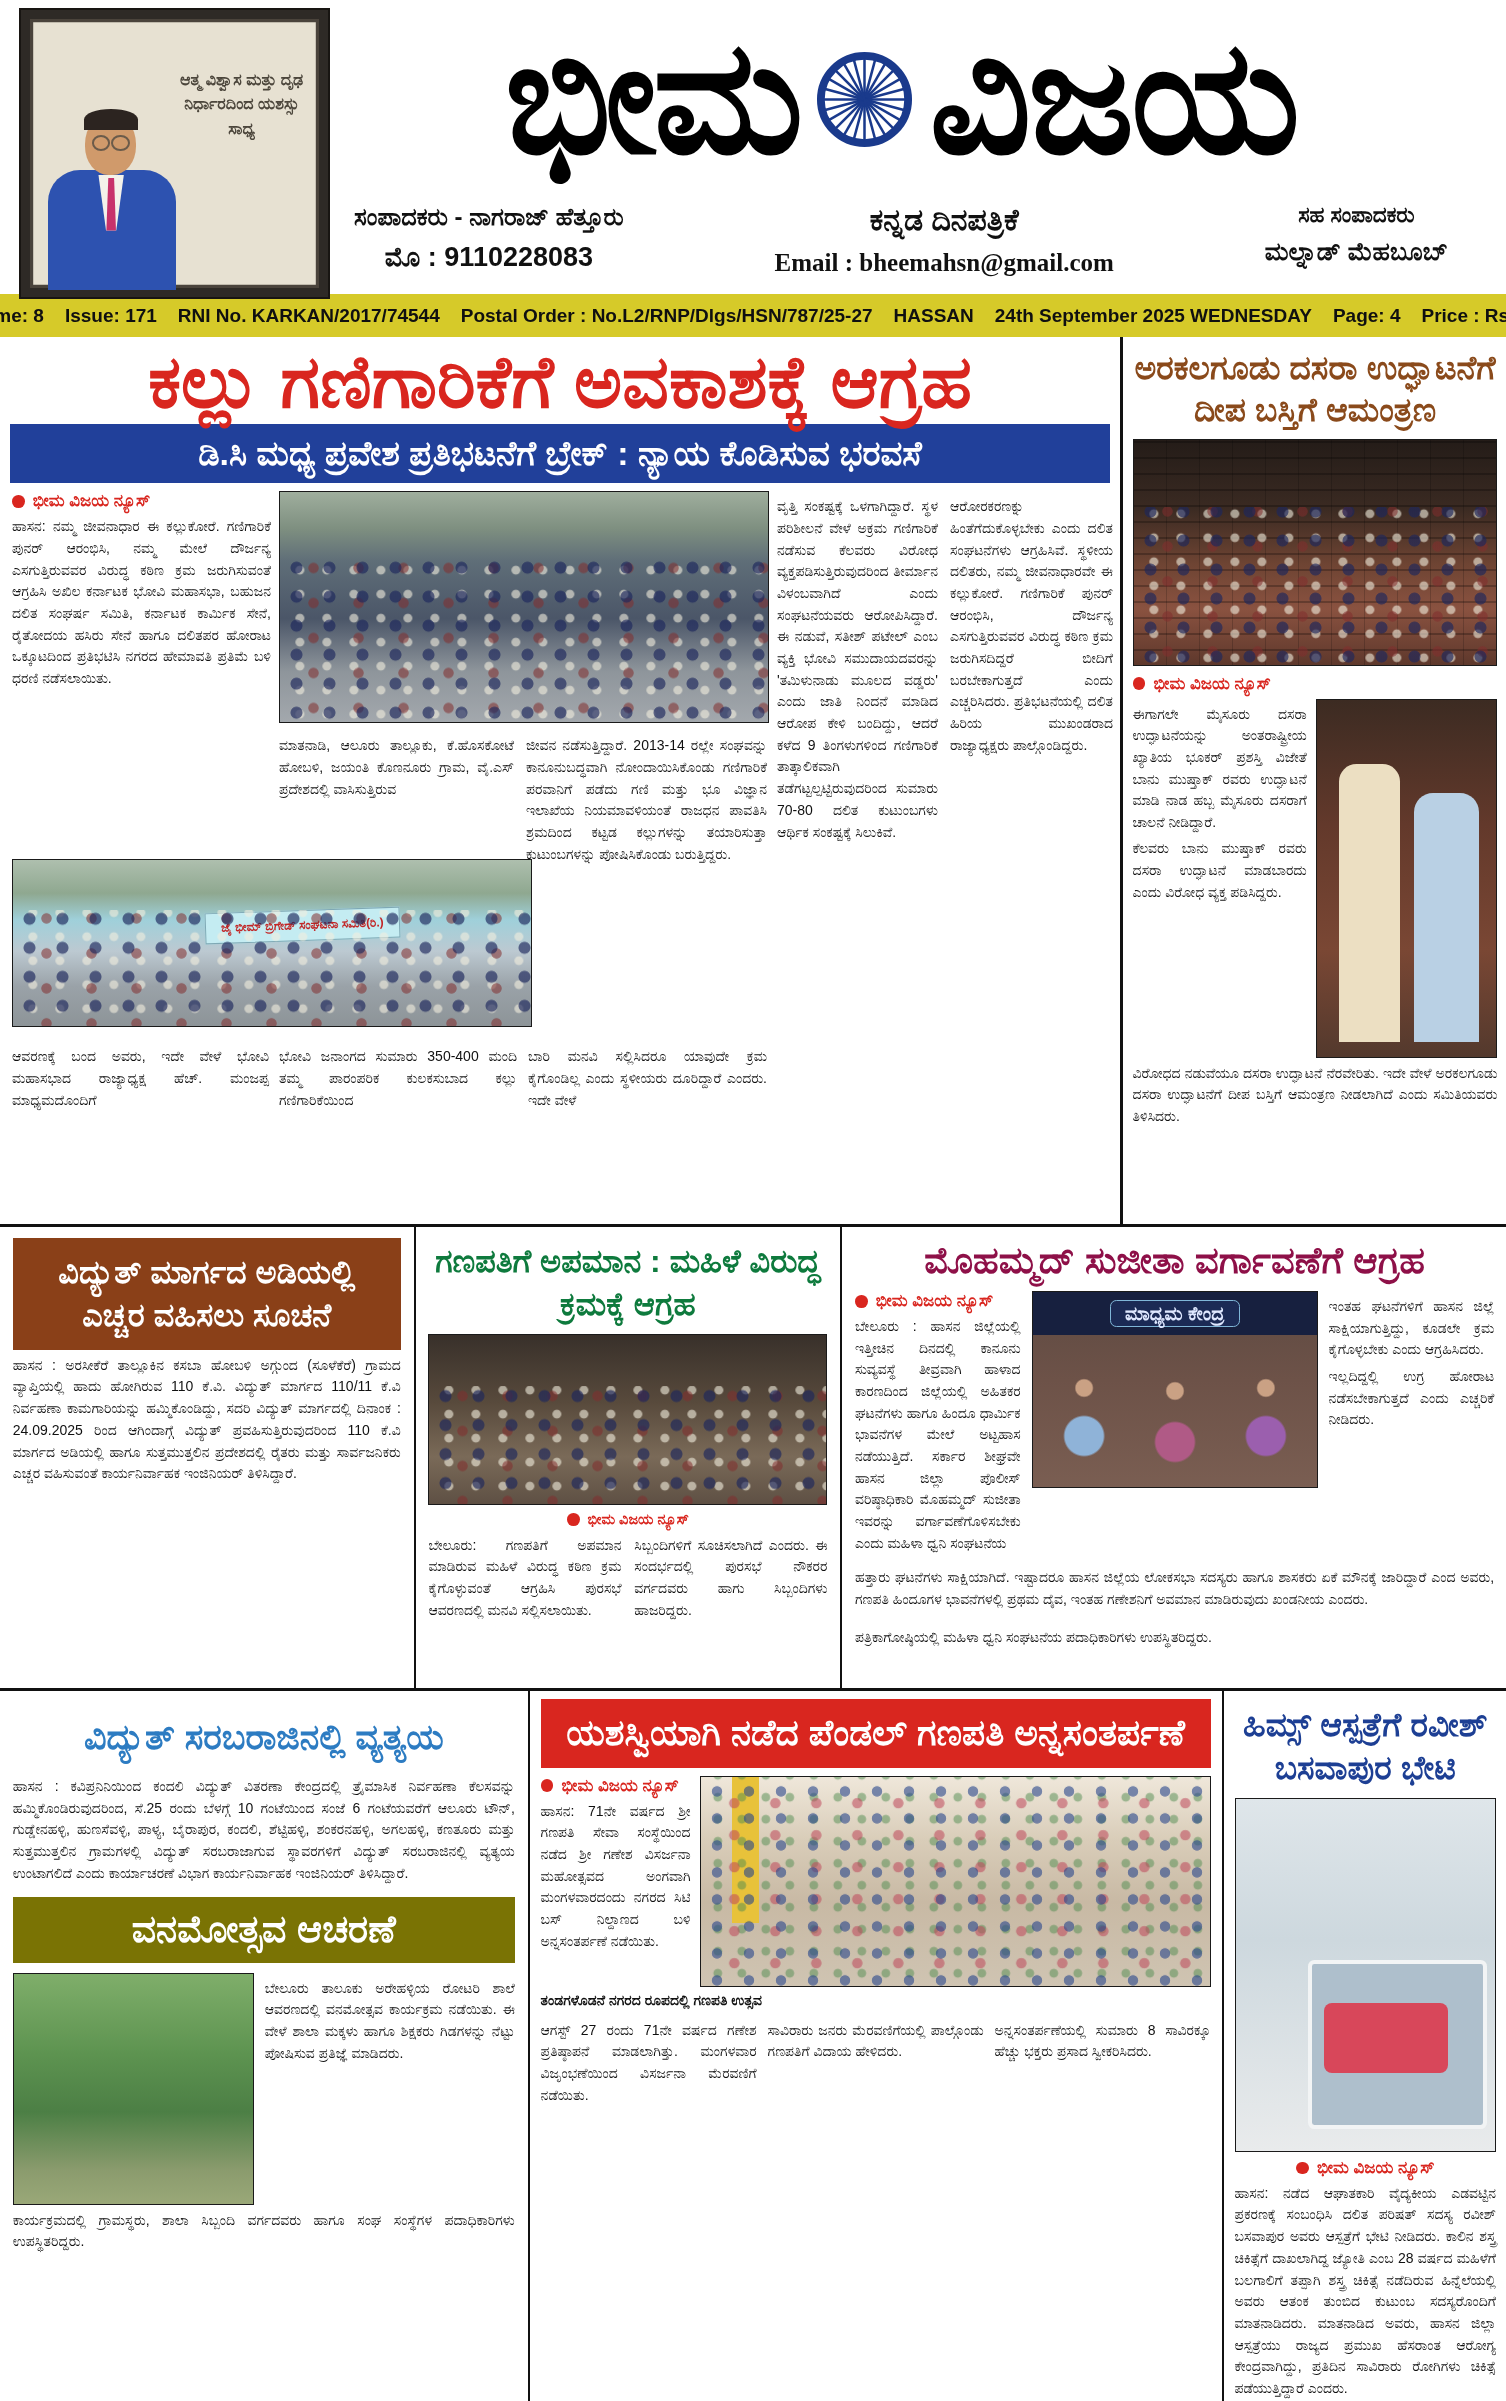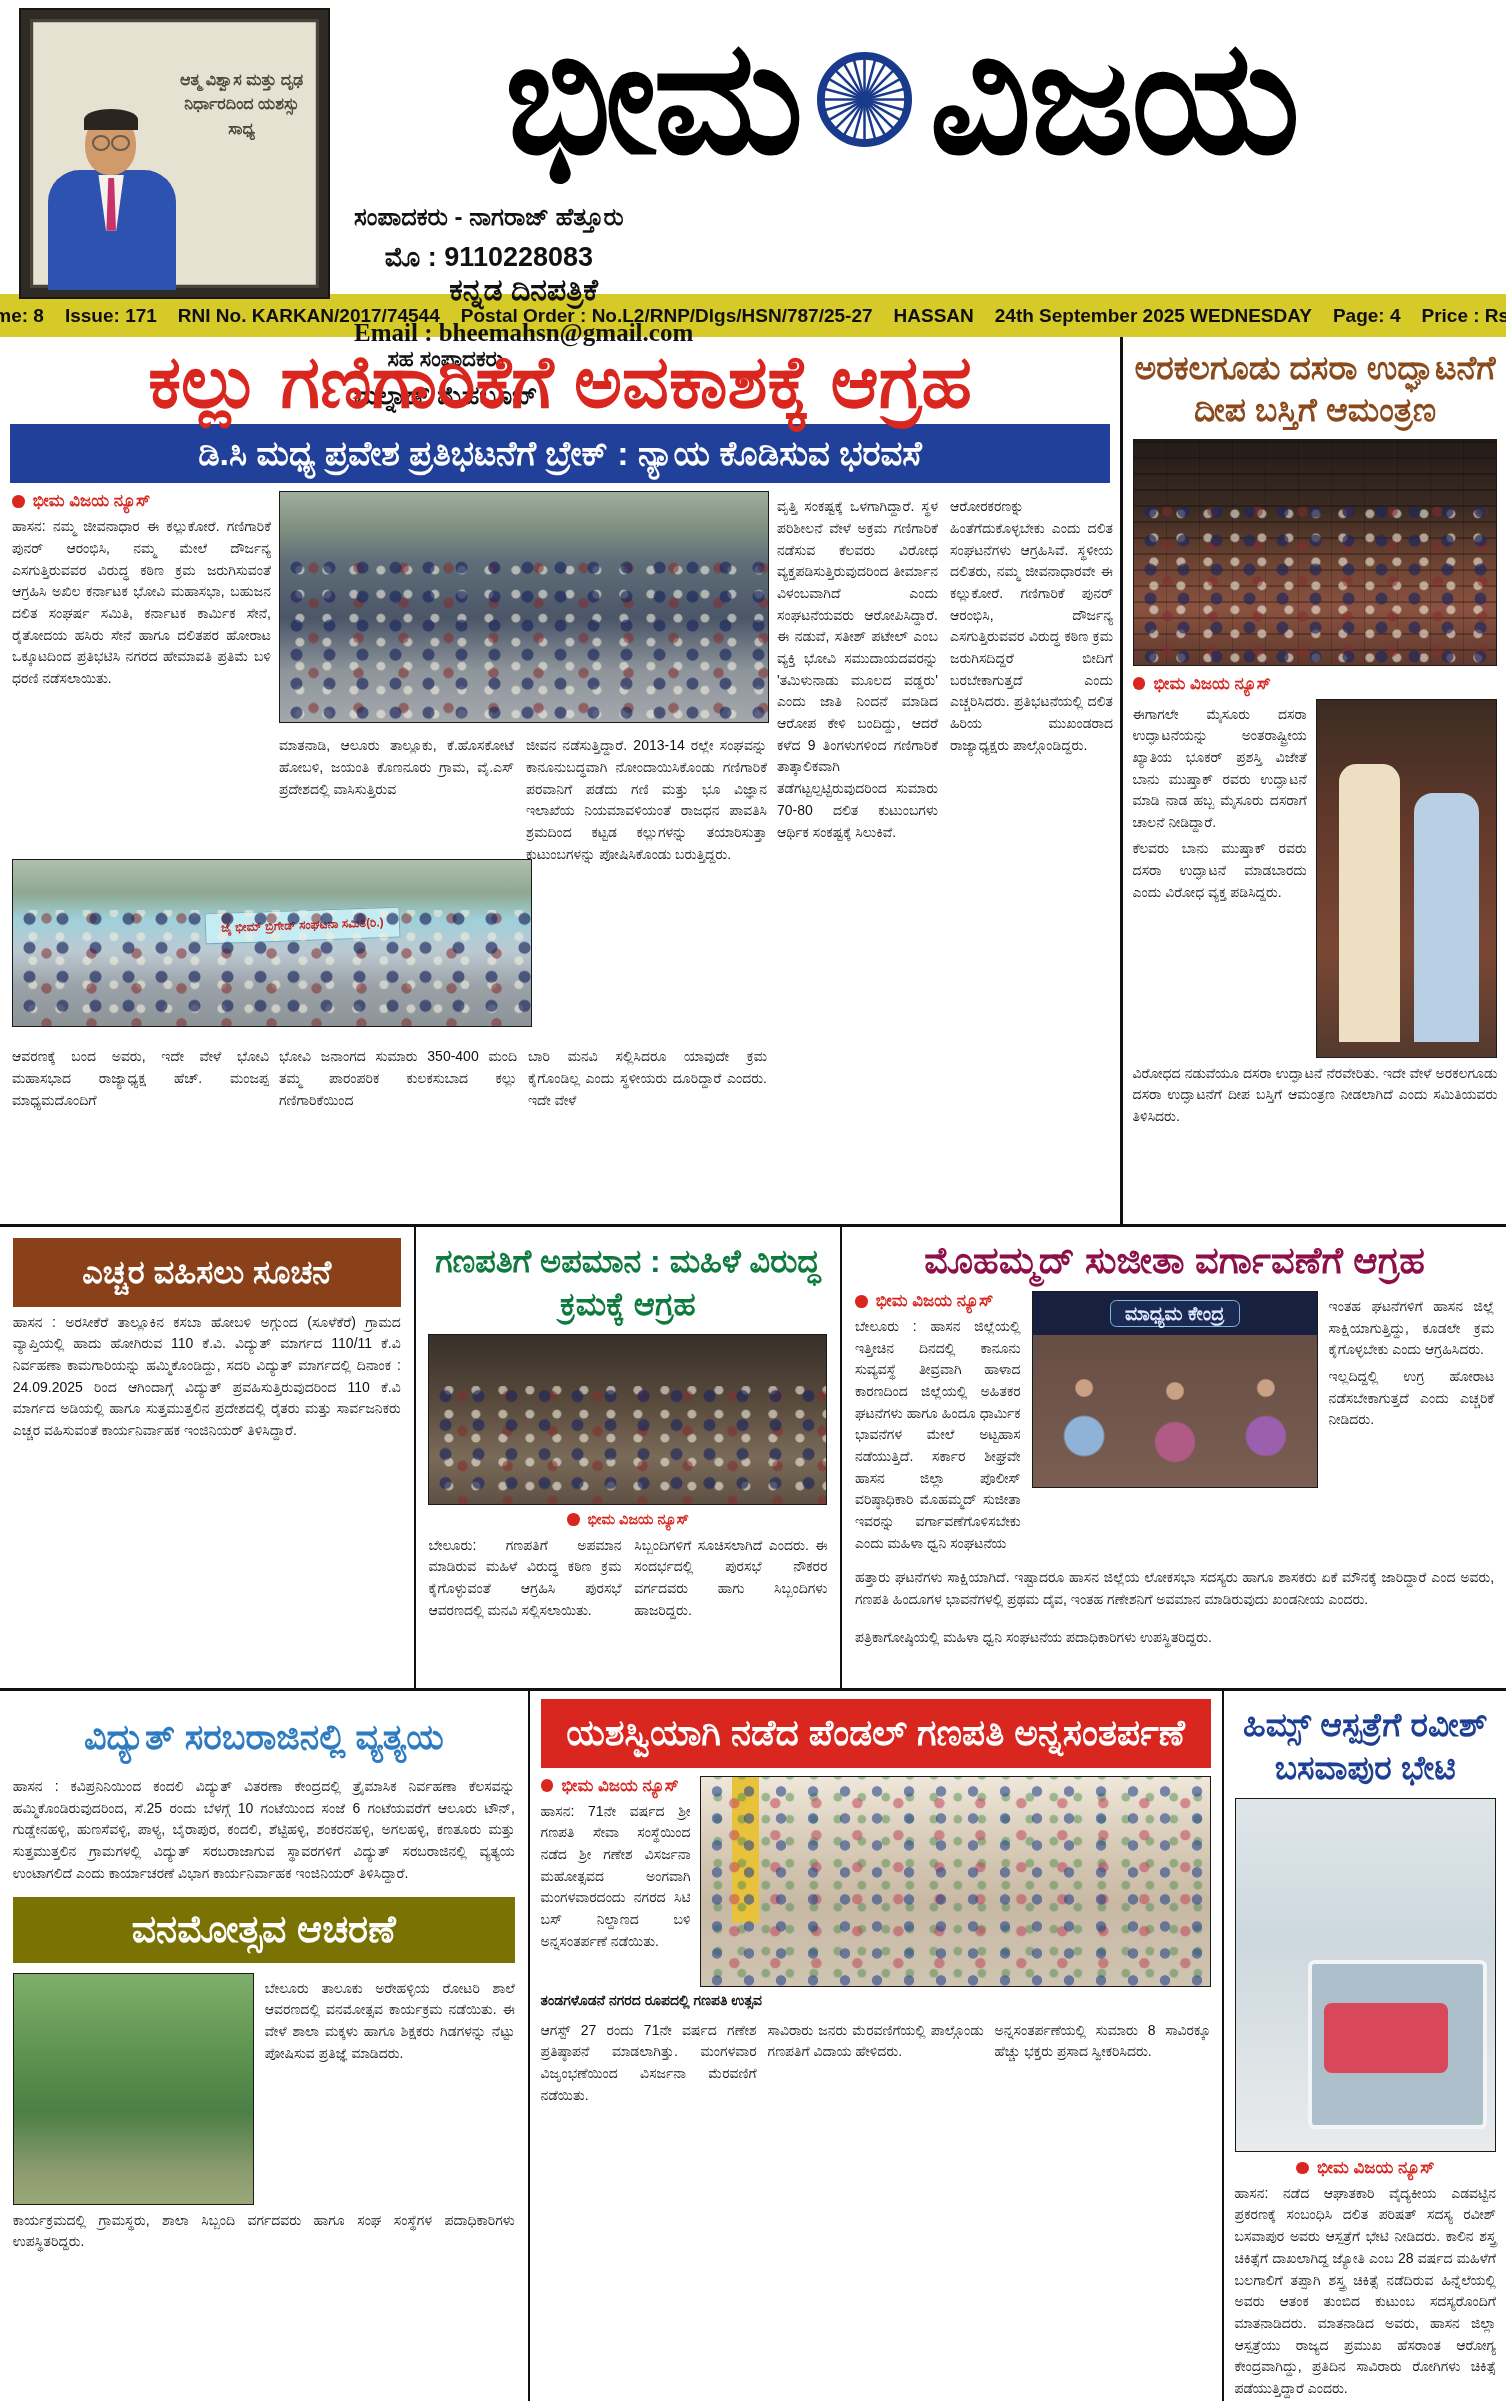--- a/index.html
+++ b/index.html
@@ -26,21 +26,21 @@
   .p-shirt{position:absolute;left:54px;top:62px;width:25.5px;height:56px;background:#f4f2ea;
           clip-path:polygon(0 0,100% 0,70% 100%,30% 100%);}
   .p-tie{position:absolute;left:62px;top:65px;width:9.6px;height:53px;background:#c8326b;
           clip-path:polygon(20% 0,80% 0,100% 100%,0 100%);}
 
   .mast{position:absolute;left:317px;top:0;right:22px;height:293px;}
   .mast-title-row{display:flex;align-items:center;justify-content:center;gap:16px;height:198px;}
   .mast-title{font-size:158px;font-weight:800;letter-spacing:-3.2px;color:#000;line-height:1;
               font-family:"Liberation Serif", serif;}
   .chakra{width:97px;height:97px;flex:0 0 auto;}
-  .mast-info-row{display:flex;justify-content:space-between;align-items:flex-start;padding:4.8px 37px 0 37px;flex-direction:column;}
+  .mast-info-row{display:flex;justify-content:space-between;align-items:flex-start;padding:4.8px 37px 0 37px;}
   .mi-col{text-align:center;}
   .mi-editor{font-size:24px;font-weight:800;color:#111;}
   .mi-mob{font-size:27px;font-weight:800;margin-top:11px;}
   .mi-daily{font-size:30px;font-weight:800;}
   .mi-email{font-size:25px;font-weight:800;margin-top:11px;font-family:"Liberation Serif", serif;}
   .mi-co1{font-size:21.5px;font-weight:800;}
   .mi-co2{font-size:25px;font-weight:800;margin-top:9.6px;}
 
   
   .infobar{height:43px;background:#d6ca29;display:flex;align-items:center;justify-content:center;
@@ -297,20 +297,21 @@
         </div>
         <div class="photo ph-dasara2"></div>
       </div>
       <p class="bt">ವಿರೋಧದ ನಡುವೆಯೂ ದಸರಾ ಉದ್ಘಾಟನೆ ನೆರವೇರಿತು. ಇದೇ ವೇಳೆ ಅರಕಲಗೂಡು ದಸರಾ ಉದ್ಘಾಟನೆಗೆ ದೀಪ ಬಸ್ತಿಗೆ ಆಮಂತ್ರಣ ನೀಡಲಾಗಿದೆ ಎಂದು ಸಮಿತಿಯವರು ತಿಳಿಸಿದರು.</p>
     </div>
   </div>
 
   <div class="mid-wrap">
     <div class="mid1">
       <div class="brown-box">
+        <div>ವಿದ್ಯುತ್ ಮಾರ್ಗದ ಅಡಿಯಲ್ಲಿ</div>
         <div>ಎಚ್ಚರ ವಹಿಸಲು ಸೂಚನೆ</div>
       </div>
       <p class="bt">ಹಾಸನ : ಅರಸೀಕೆರೆ ತಾಲ್ಲೂಕಿನ ಕಸಬಾ ಹೋಬಳಿ ಅಗ್ಗುಂದ (ಸೂಳೆಕೆರೆ) ಗ್ರಾಮದ ವ್ಯಾಪ್ತಿಯಲ್ಲಿ ಹಾದು ಹೋಗಿರುವ 110 ಕೆ.ವಿ. ವಿದ್ಯುತ್ ಮಾರ್ಗದ 110/11 ಕೆ.ವಿ ನಿರ್ವಹಣಾ ಕಾಮಗಾರಿಯನ್ನು ಹಮ್ಮಿಕೊಂಡಿದ್ದು, ಸದರಿ ವಿದ್ಯುತ್ ಮಾರ್ಗದಲ್ಲಿ ದಿನಾಂಕ : 24.09.2025 ರಿಂದ ಆಗಿಂದಾಗ್ಗೆ ವಿದ್ಯುತ್ ಪ್ರವಹಿಸುತ್ತಿರುವುದರಿಂದ 110 ಕೆ.ವಿ ಮಾರ್ಗದ ಅಡಿಯಲ್ಲಿ ಹಾಗೂ ಸುತ್ತಮುತ್ತಲಿನ ಪ್ರದೇಶದಲ್ಲಿ ರೈತರು ಮತ್ತು ಸಾರ್ವಜನಿಕರು ಎಚ್ಚರ ವಹಿಸುವಂತೆ ಕಾರ್ಯನಿರ್ವಾಹಕ ಇಂಜಿನಿಯರ್ ತಿಳಿಸಿದ್ದಾರೆ.</p>
     </div>
 
     <div class="mid2">
       <div class="green-head">ಗಣಪತಿಗೆ ಅಪಮಾನ : ಮಹಿಳೆ ವಿರುದ್ಧ ಕ್ರಮಕ್ಕೆ ಆಗ್ರಹ</div>
       <div class="photo crowd ph-ganapati"></div>
       <div class="byline center">
         <span class="dot"></span>

